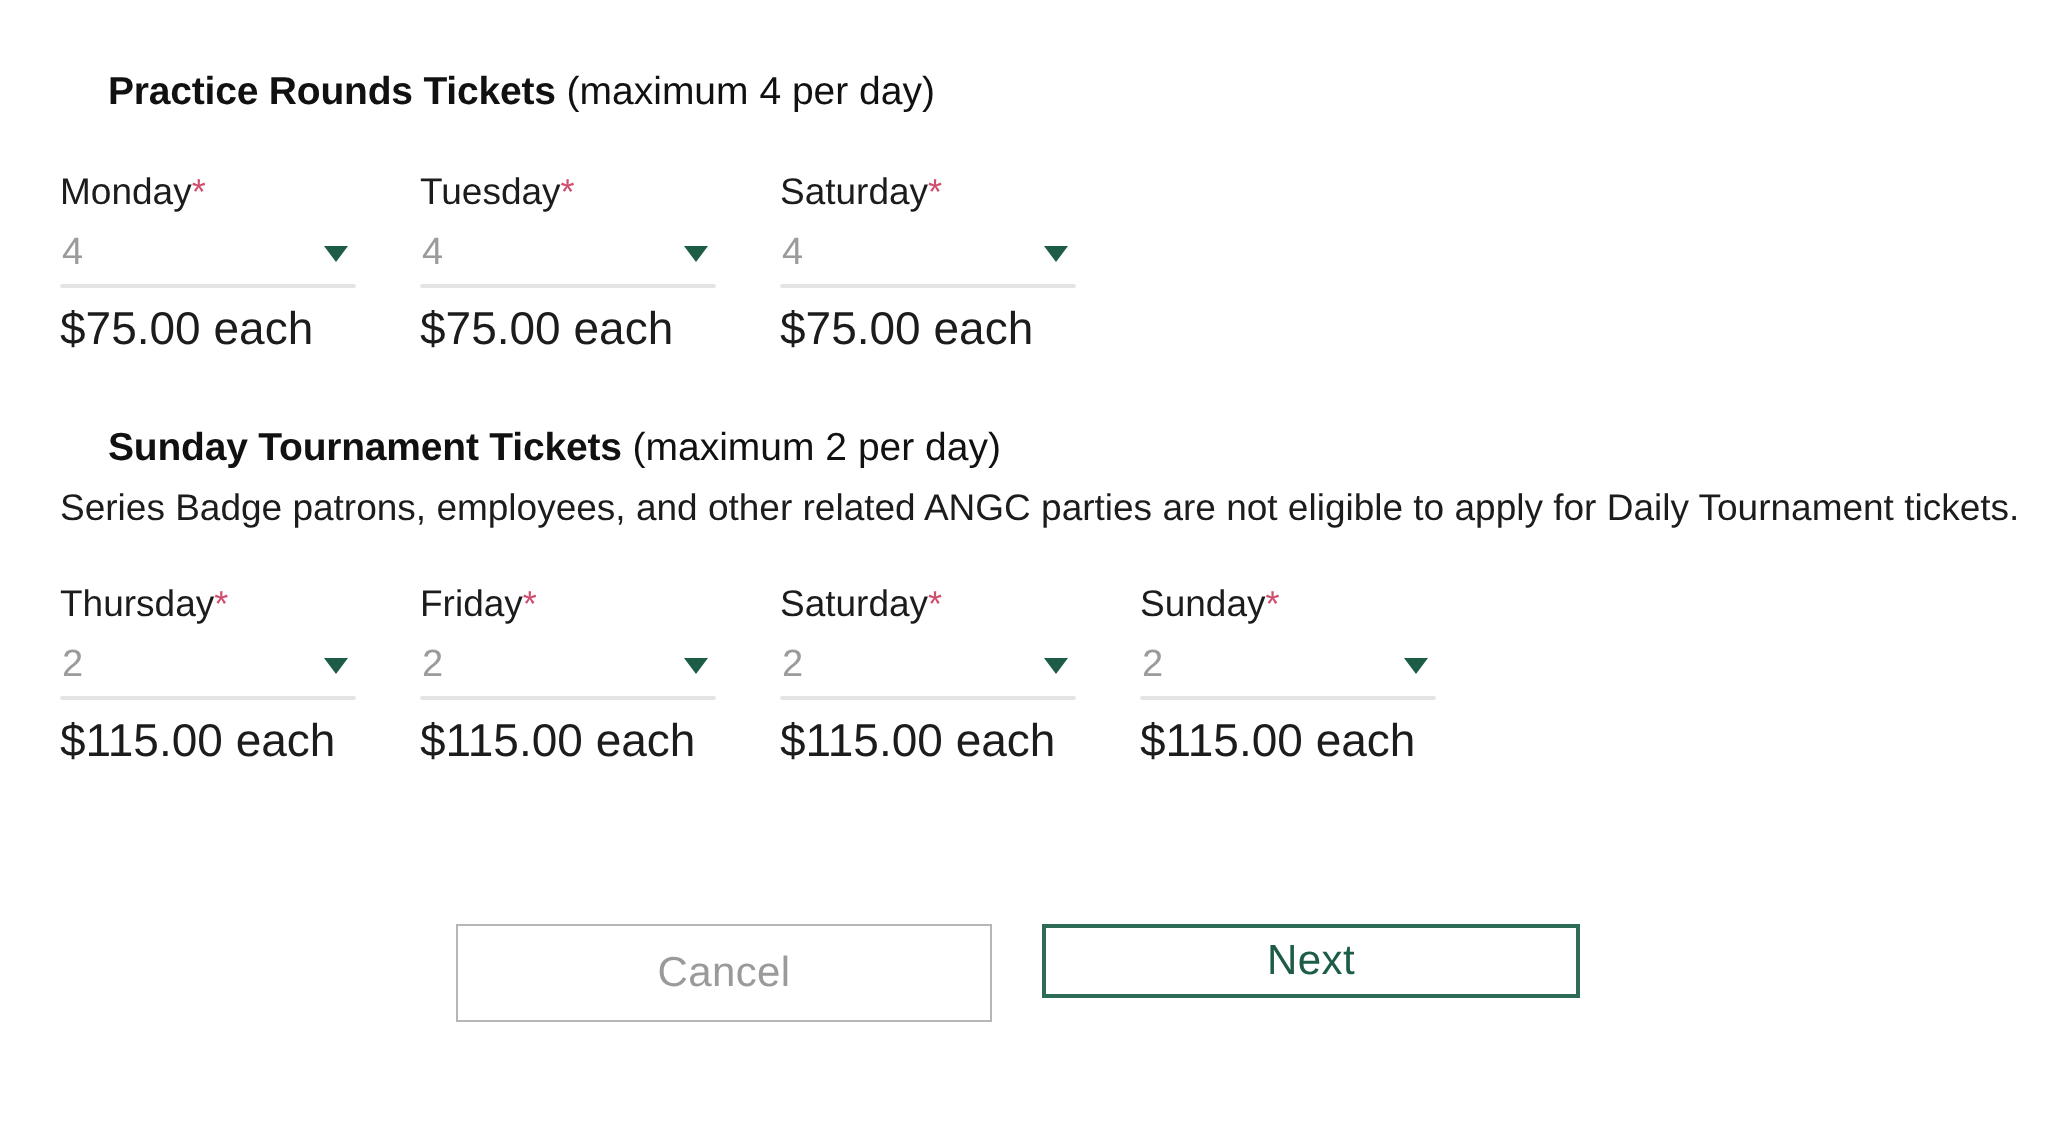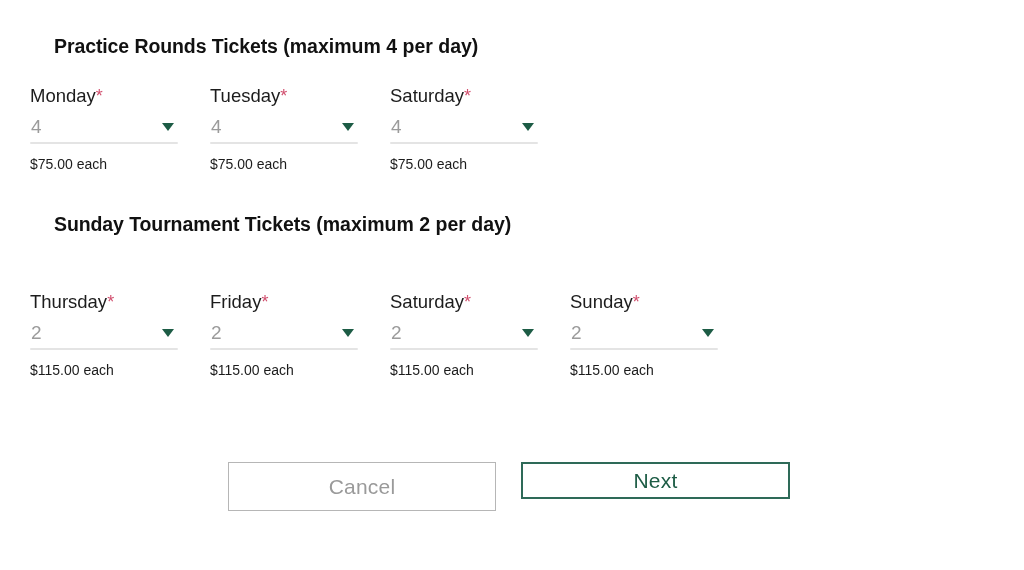--- a/index.html
+++ b/index.html
@@ -32,21 +32,21 @@
     line-height: 26px;
     white-space: nowrap;
     color: #111111;
   }
   .section-heading .strong {
     font-weight: bold;
     letter-spacing: -0.1px;
     margin-left: 24px;
   }
   .section-heading .normal {
-    font-weight: bold;
+    font-weight: normal;
   }
 
   .section-note {
     position: absolute;
     left: 30px;
     font-size: 18.5px;
     line-height: 26px;
     white-space: nowrap;
     color: #1c1c1c;
     font-weight: normal;
@@ -107,21 +107,21 @@
     width: 148px;
     height: 2px;
     background: #e4e4e4;
     border-radius: 2px;
   }
 
   .field-price {
     position: absolute;
     left: 0;
     top: 68px;
-    font-size: 14px;
+    font-size: 23px;
     line-height: 24px;
     color: #1c1c1c;
     white-space: nowrap;
   }
 
   
   .btn {
     position: absolute;
     box-sizing: border-box;
     background: #ffffff;
@@ -192,20 +192,21 @@
       <span class="select-arrow"></span>
       <span class="select-underline"></span>
     </div>
     <div class="field-price">$75.00 each</div>
   </div>
 
   <div class="section-heading" style="top:211px;">
     <span class="strong">Sunday Tournament Tickets</span><span class="normal"> (maximum 2 per day)</span>
   </div>
 
+  <div class="section-note" style="top:241px;">Series Badge patrons, employees, and other related ANGC parties are not eligible to apply for Daily Tournament tickets.</div>
 
   <div class="field" style="left:30px; top:290px;">
     <div class="field-label">
       <span>Thursday</span><span class="req-star">*</span>
     </div>
     <div class="select-wrap">
       <span class="select-value">2</span>
       <span class="select-arrow"></span>
       <span class="select-underline"></span>
     </div>

